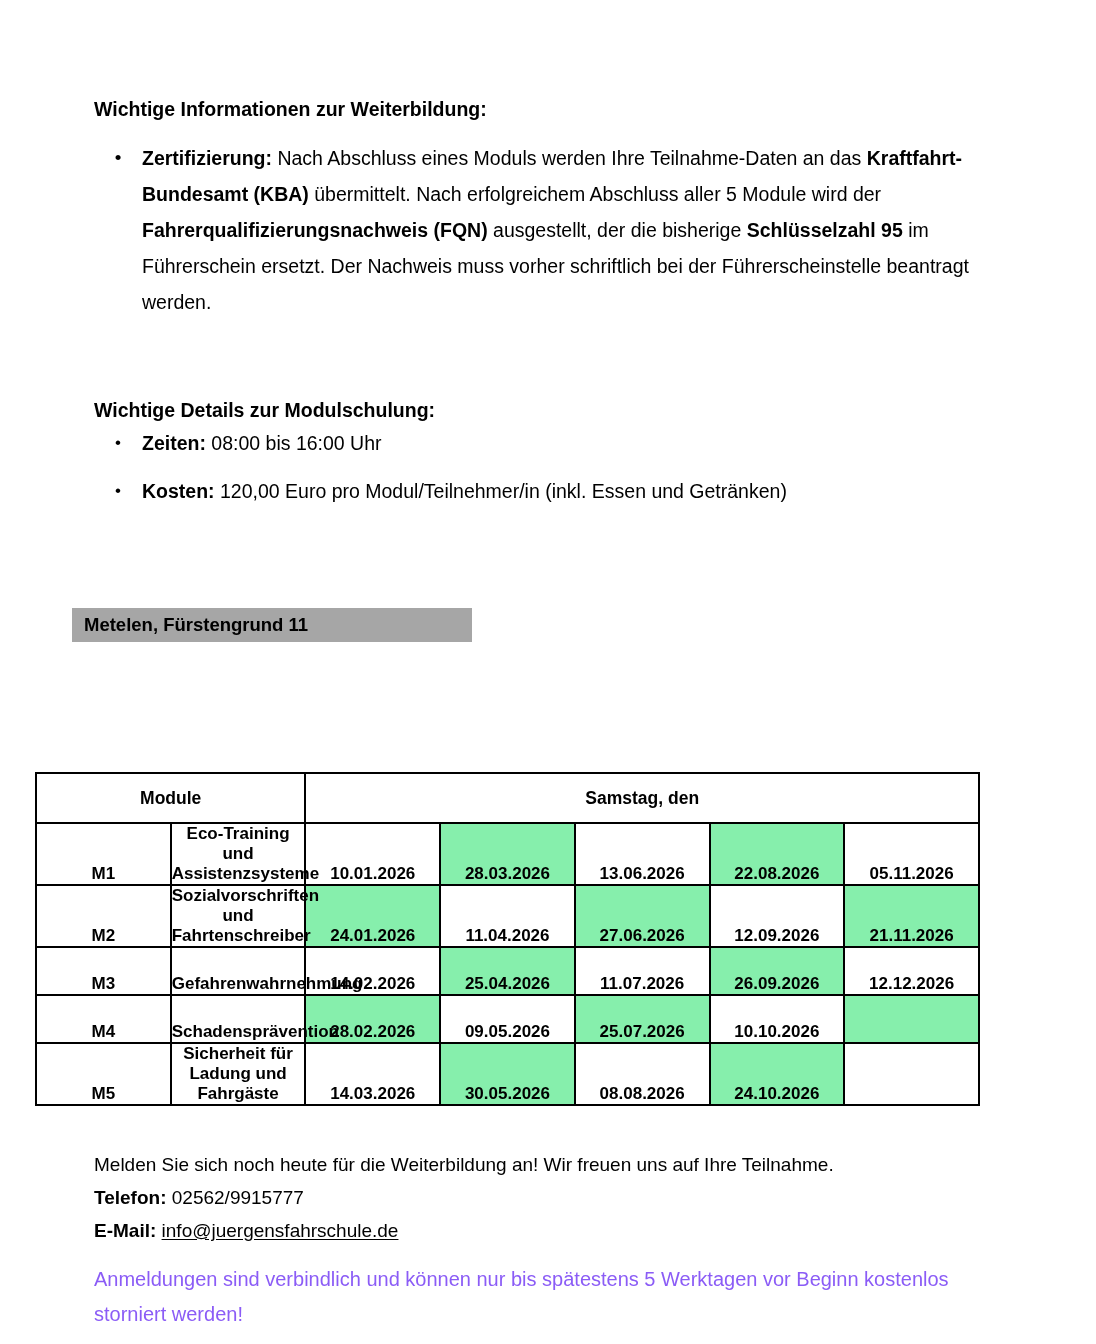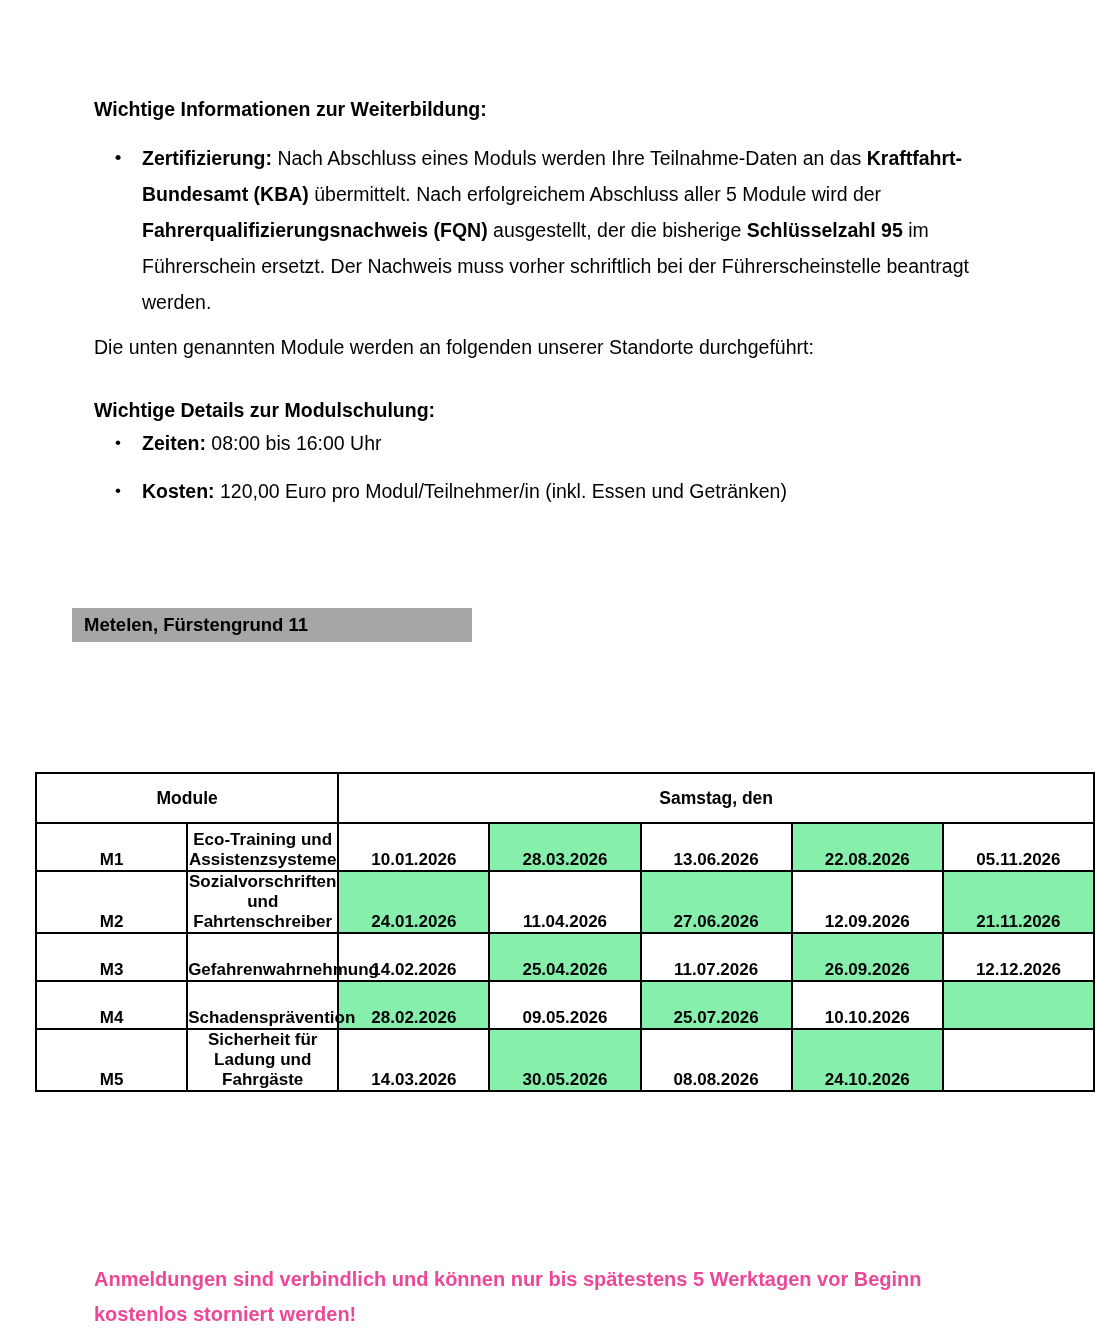--- a/index.html
+++ b/index.html
@@ -113,21 +113,21 @@
   }
   .loc-line.highlight {
     background: #a6a6a6;
   }
 
   
   .schedule-table {
     position: absolute;
     left: 35px;
     top: 772px;
-    width: 1060px;
+    width: 945px;
     border-collapse: collapse;
     table-layout: fixed;
     font-size: 17px;
     font-weight: bold;
   }
   .schedule-table td,
   .schedule-table th {
     border: 2px solid #000000;
     padding: 0;
     text-align: center;
@@ -180,41 +180,40 @@
     text-underline-offset: 2px;
     color: #000000;
   }
 
   .cancel-note {
     position: absolute;
     left: 94px;
     top: 1262px;
     width: 880px;
     font-size: 20px;
-    font-weight: bold;
+    font-weight: normal;
     line-height: 35px;
-    color: #ec4899;
+    color: #8b5cf6;
   }
 </style>
 </head>
 <body>
 
 <div class="page">
 
 
   <div class="subhead-info">Wichtige Informationen zur Weiterbildung:</div>
 
   <div class="bullet-list-1">
     <div class="bullet-row">
       <div class="bullet-dot">•</div>
       <div class="bullet-body"><span class="b">Zertifizierung:</span><span> Nach Abschluss eines Moduls werden Ihre Teilnahme-Daten an das </span><span class="b">Kraftfahrt-Bundesamt (KBA)</span><span> übermittelt. Nach erfolgreichem Abschluss aller 5 Module wird der </span><span class="b">Fahrerqualifizierungsnachweis (FQN)</span><span> ausgestellt, der die bisherige </span><span class="b">Schlüsselzahl 95</span><span> im Führerschein ersetzt. Der Nachweis muss vorher schriftlich bei der Führerscheinstelle beantragt werden.</span></div>
     </div>
   </div>
 
-  <div class="para-standorte">Die unten genannten Module werden an folgenden unserer Standorte durchgeführt:</div>
 
   <div class="subhead-details">Wichtige Details zur Modulschulung:</div>
 
   <div class="bullet-list-2">
     <div class="bullet-row">
       <div class="bullet-dot">•</div>
       <div class="bullet-body"><span class="b">Zeiten:</span><span> 08:00 bis 16:00 Uhr</span></div>
     </div>
     <div class="bullet-row">
       <div class="bullet-dot">•</div>
@@ -275,16 +274,21 @@
           <td class="cell-mod-name">Sicherheit für Ladung und Fahrgäste</td>
           <td class="cell-date">14.03.2026</td>
           <td class="cell-date shaded">30.05.2026</td>
           <td class="cell-date">08.08.2026</td>
           <td class="cell-date shaded">24.10.2026</td>
           <td class="cell-date"></td>
         </tr>
       </tbody>
   </table>
 
+  <div class="footer-block">
+    <div class="footer-line">Melden Sie sich noch heute für die Weiterbildung an! Wir freuen uns auf Ihre Teilnahme.</div>
+    <div class="footer-line"><span class="b">Telefon:</span><span> 02562/9915777</span></div>
+    <div class="footer-line"><span class="b">E-Mail:</span>&nbsp;<a class="email-link" href="#">info@juergensfahrschule.de</a></div>
+  </div>
 
   <div class="cancel-note">Anmeldungen sind verbindlich und können nur bis spätestens 5 Werktagen vor Beginn kostenlos storniert werden!</div>
 
 </div>
 
 </body></html>

